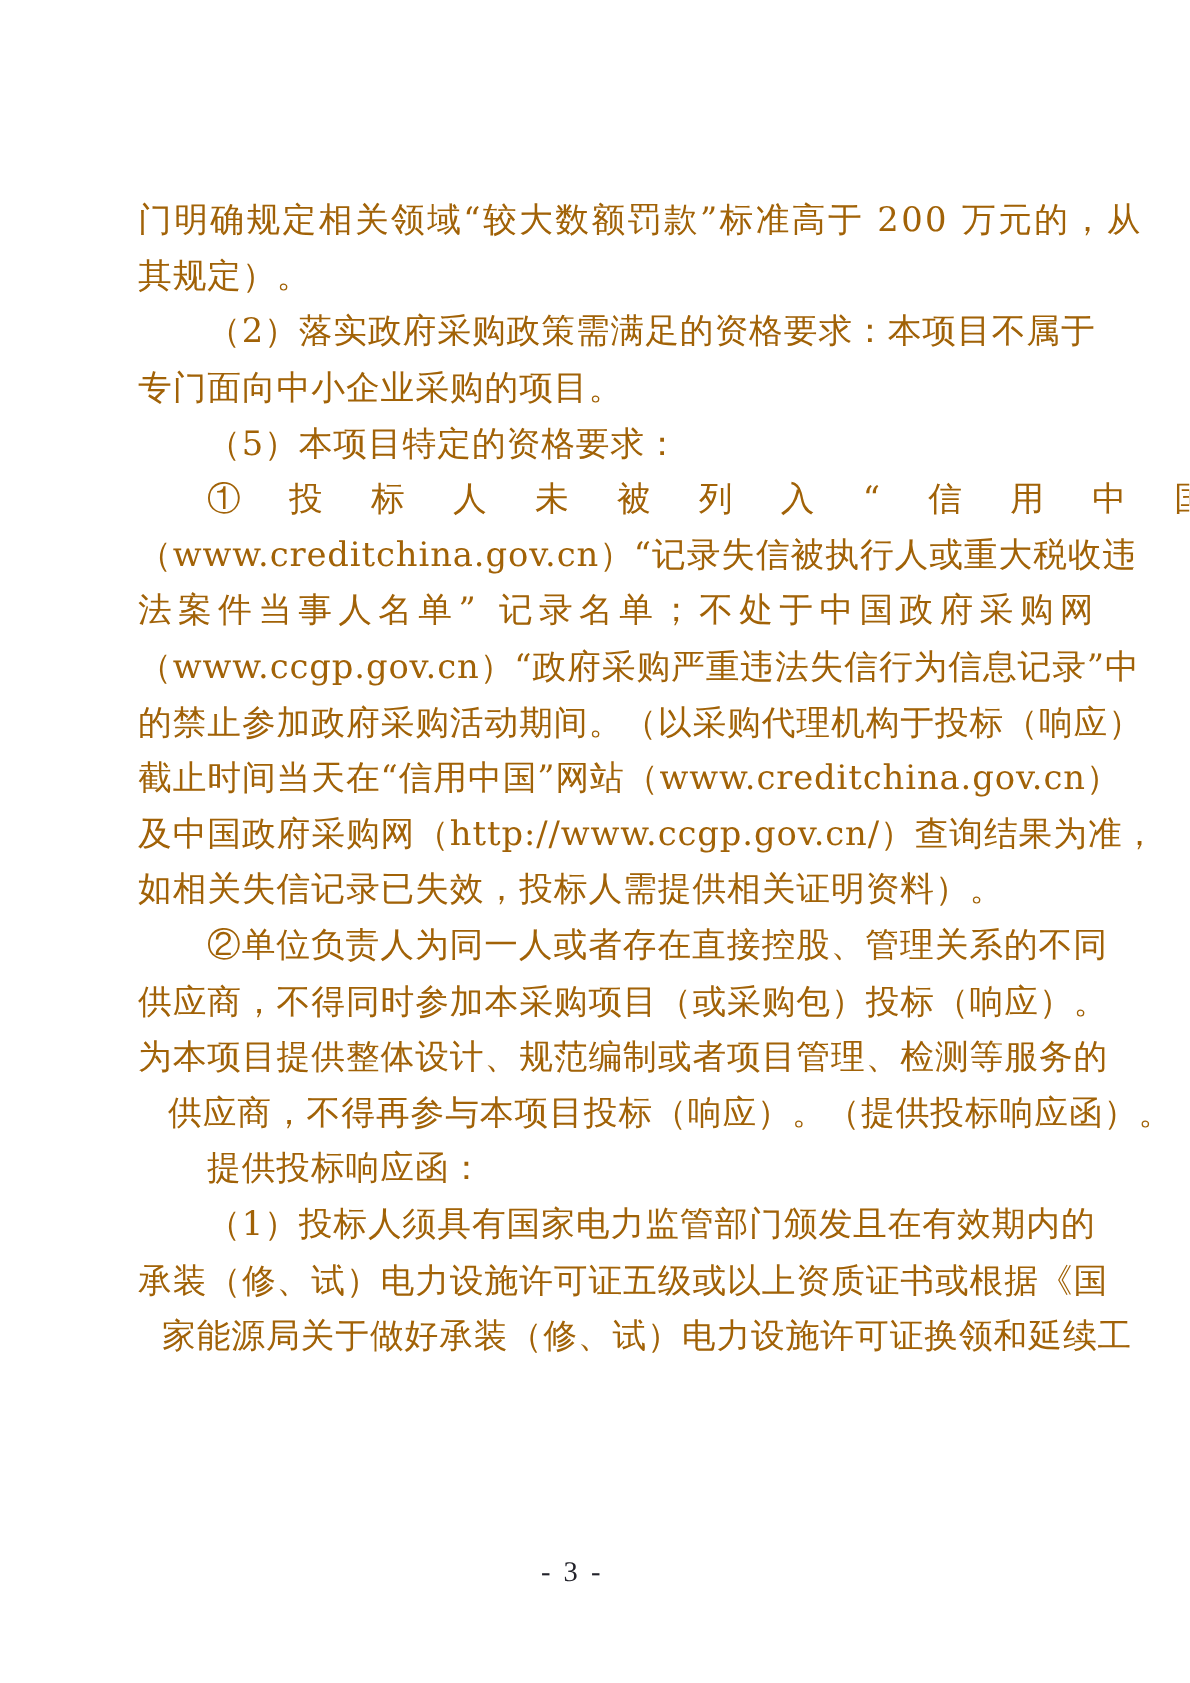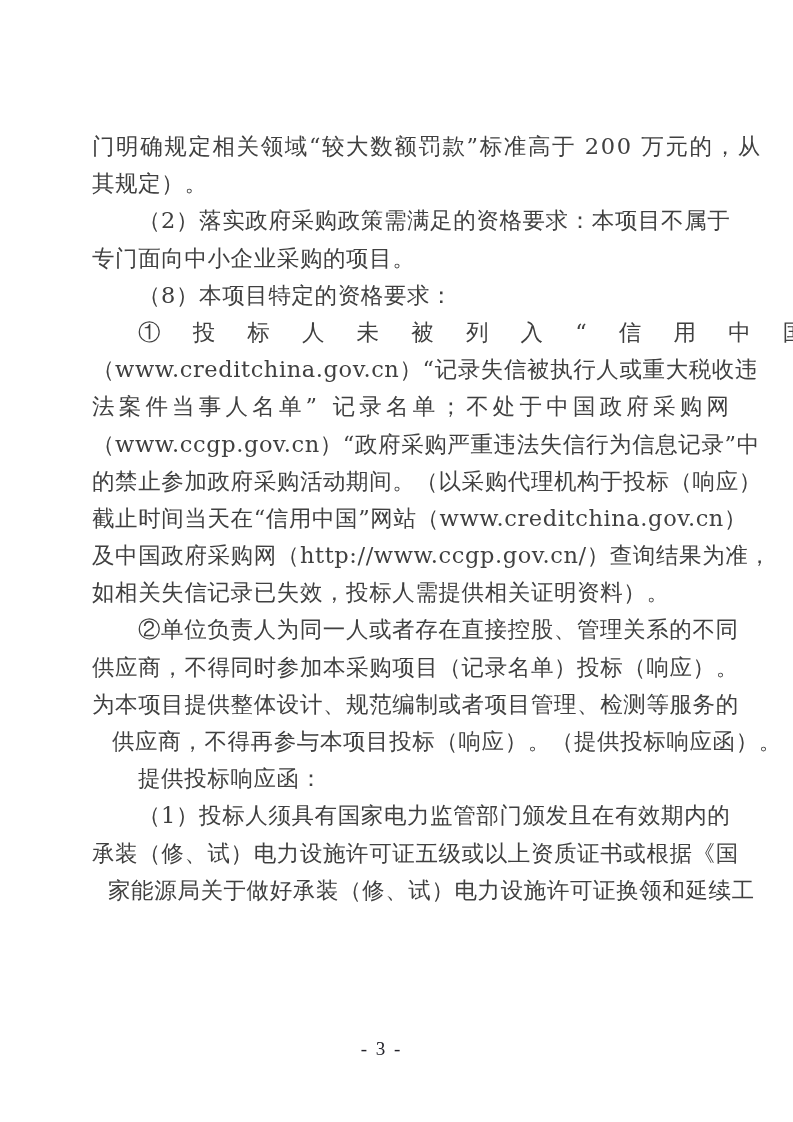--- a/index.html
+++ b/index.html
@@ -23,21 +23,21 @@
     position: absolute;
     left: 92px;
     top: 128px;
     width: 610px;
   }
   
   .line {
     height: 37.2px;
     line-height: 37.2px;
     font-size: 22.5px;
-    color: #404040;
+    color: #a16207;
     white-space: nowrap;
     letter-spacing: 0;
     font-family: "Liberation Serif", "DejaVu Serif", serif;
   }
   
   .cn {
     font-family: "DejaVu Serif", "Liberation Serif", serif;
     font-size: 22.5px;
     letter-spacing: 0.6px;
   }
@@ -62,31 +62,31 @@
 </head>
 <body>
 
 <div class="page">
 
   <div class="text-body">
     <div class="line"><span class="cn" style="letter-spacing: 1.6px;">门明确规定相关领域“较大数额罚款”标准高于 200 万元的，从</span></div>
     <div class="line"><span class="cn" style="letter-spacing: 0.6px;">其规定）。</span></div>
     <div class="line indent2"><span class="cn" style="letter-spacing: 0.6px;">（2）落实政府采购政策需满足的资格要求：本项目不属于</span></div>
     <div class="line"><span class="cn" style="letter-spacing: 0.6px;">专门面向中小企业采购的项目。</span></div>
-    <div class="line indent2"><span class="cn" style="letter-spacing: 0.6px;">（8）本项目特定的资格要求：</span></div>
+    <div class="line indent2"><span class="cn" style="letter-spacing: 0.6px;">（5）本项目特定的资格要求：</span></div>
     <div class="line indent2 justify-mid"><span class="cn" style="letter-spacing: 12.5px;">① 投 标 人 未 被 列 入 “ 信 用 中 国 ” 网 站</span></div>
     <div class="line"><span class="cn" style="letter-spacing: 0.6px;">（www.creditchina.gov.cn）“记录失信被执行人或重大税收违</span></div>
     <div class="line justify-mid"><span class="cn" style="letter-spacing: 4.2px;">法案件当事人名单” 记录名单；不处于中国政府采购网</span></div>
     <div class="line"><span class="cn" style="letter-spacing: 0.6px;">（www.ccgp.gov.cn）“政府采购严重违法失信行为信息记录”中</span></div>
     <div class="line"><span class="cn" style="letter-spacing: 0.6px;">的禁止参加政府采购活动期间。（以采购代理机构于投标（响应）</span></div>
     <div class="line"><span class="cn" style="letter-spacing: 0.6px;">截止时间当天在“信用中国”网站（www.creditchina.gov.cn）</span></div>
     <div class="line"><span class="cn" style="letter-spacing: 0.6px;">及中国政府采购网（http://www.ccgp.gov.cn/）查询结果为准，</span></div>
     <div class="line"><span class="cn" style="letter-spacing: 0.6px;">如相关失信记录已失效，投标人需提供相关证明资料）。</span></div>
     <div class="line indent2"><span class="cn" style="letter-spacing: 0.6px;">②单位负责人为同一人或者存在直接控股、管理关系的不同</span></div>
-    <div class="line"><span class="cn" style="letter-spacing: 0.6px;">供应商，不得同时参加本采购项目（记录名单）投标（响应）。</span></div>
+    <div class="line"><span class="cn" style="letter-spacing: 0.6px;">供应商，不得同时参加本采购项目（或采购包）投标（响应）。</span></div>
     <div class="line"><span class="cn" style="letter-spacing: 0.6px;">为本项目提供整体设计、规范编制或者项目管理、检测等服务的</span></div>
     <div class="line"><span class="cn" style="letter-spacing: 0.6px; margin-left: 20px;">供应商，不得再参与本项目投标（响应）。（提供投标响应函）。</span></div>
     <div class="line indent2"><span class="cn" style="letter-spacing: 0.6px;">提供投标响应函：</span></div>
     <div class="line indent2"><span class="cn" style="letter-spacing: 0.6px;">（1）投标人须具有国家电力监管部门颁发且在有效期内的</span></div>
     <div class="line"><span class="cn" style="letter-spacing: 0.6px; margin-top: 28px;">承装（修、试）电力设施许可证五级或以上资质证书或根据《国</span></div>
     <div class="line"><span class="cn" style="letter-spacing: 0.6px; margin-left: 16px;">家能源局关于做好承装（修、试）电力设施许可证换领和延续工</span></div>
   </div>
 
   <div class="footer">
     <span class="pagenum">- 3 -</span>

